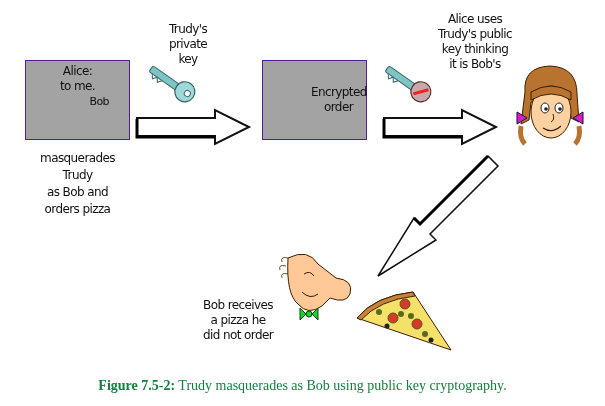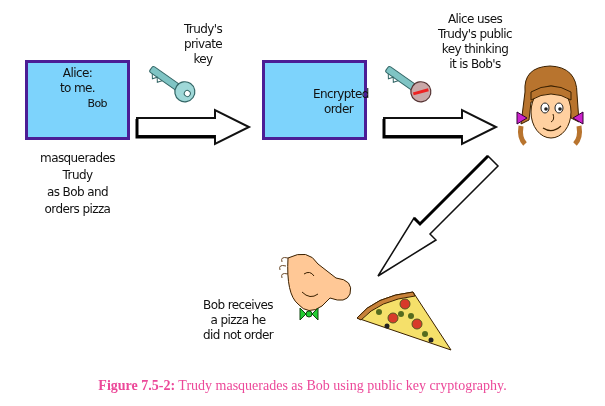--- a/index.html
+++ b/index.html
@@ -1,44 +1,44 @@
 <!DOCTYPE html>
 <html><head>
 <meta charset="utf-8">
 <style>
   html, body { margin: 0; padding: 0; background: #ffffff; }
   body { width: 605px; height: 406px; position: relative; overflow: hidden;
          font-family: "DejaVu Sans", sans-serif; color: #111; }
-  .box { position: absolute; background: #7dd3fc; border: 3px solid #4c1d95;
+  .box { position: absolute; background: #a3a3a3; border: 1px solid #4c1d95;
          box-sizing: border-box; text-align: center; font-size: 12px;
          line-height: 15px; letter-spacing: -0.6px; }
   .lbl { position: absolute; text-align: center; font-size: 12px; line-height: 15px;
          letter-spacing: -0.6px; color: #111; }
   .caption { position: absolute; left: 0; width: 605px; top: 378px; text-align: center;
-             font-family: "Liberation Serif", serif; font-size: 14px; color: #ec4899; }
+             font-family: "Liberation Serif", serif; font-size: 14px; color: #15803d; }
   .caption b { font-weight: bold; }
   svg { position: absolute; overflow: visible; }
 </style>
 </head>
 <body>
 
 <div class="box" style="left:25px; top:60px; width:105px; height:80px; padding-top:3px;">
   <div>Alice:</div>
   <div>to me.</div>
   <div style="text-align:right; padding-right:20px; font-size:11px;">Bob</div>
 </div>
 
 <div class="lbl" style="left:25px; top:150px; width:105px; line-height:17px;">
   <div>masquerades</div>
   <div>Trudy</div>
   <div>as Bob and</div>
   <div>orders pizza</div>
 </div>
 
-<div class="lbl" style="left:173px; top:22px; width:60px;text-align:center;">
+<div class="lbl" style="left:158px; top:22px; width:60px;text-align:center;">
   <div>Trudy's</div>
   <div>private</div>
   <div>key</div>
 </div>
 
 <svg style="left:142px; top:62px;" width="60" height="45" viewBox="0 0 60 45">
   <g transform="rotate(35 30 22)">
     <rect x="4" y="18" width="34" height="7" rx="2" fill="#7fc4c4" stroke="#336666" stroke-width="1"></rect>
     <path d="M8 25 l3 4 l3 -4 l3 4 l3 -4" fill="none" stroke="#336666" stroke-width="1"></path>
     <circle cx="45" cy="21" r="10" fill="#9fd8d8" stroke="#336666" stroke-width="1.2"></circle>

